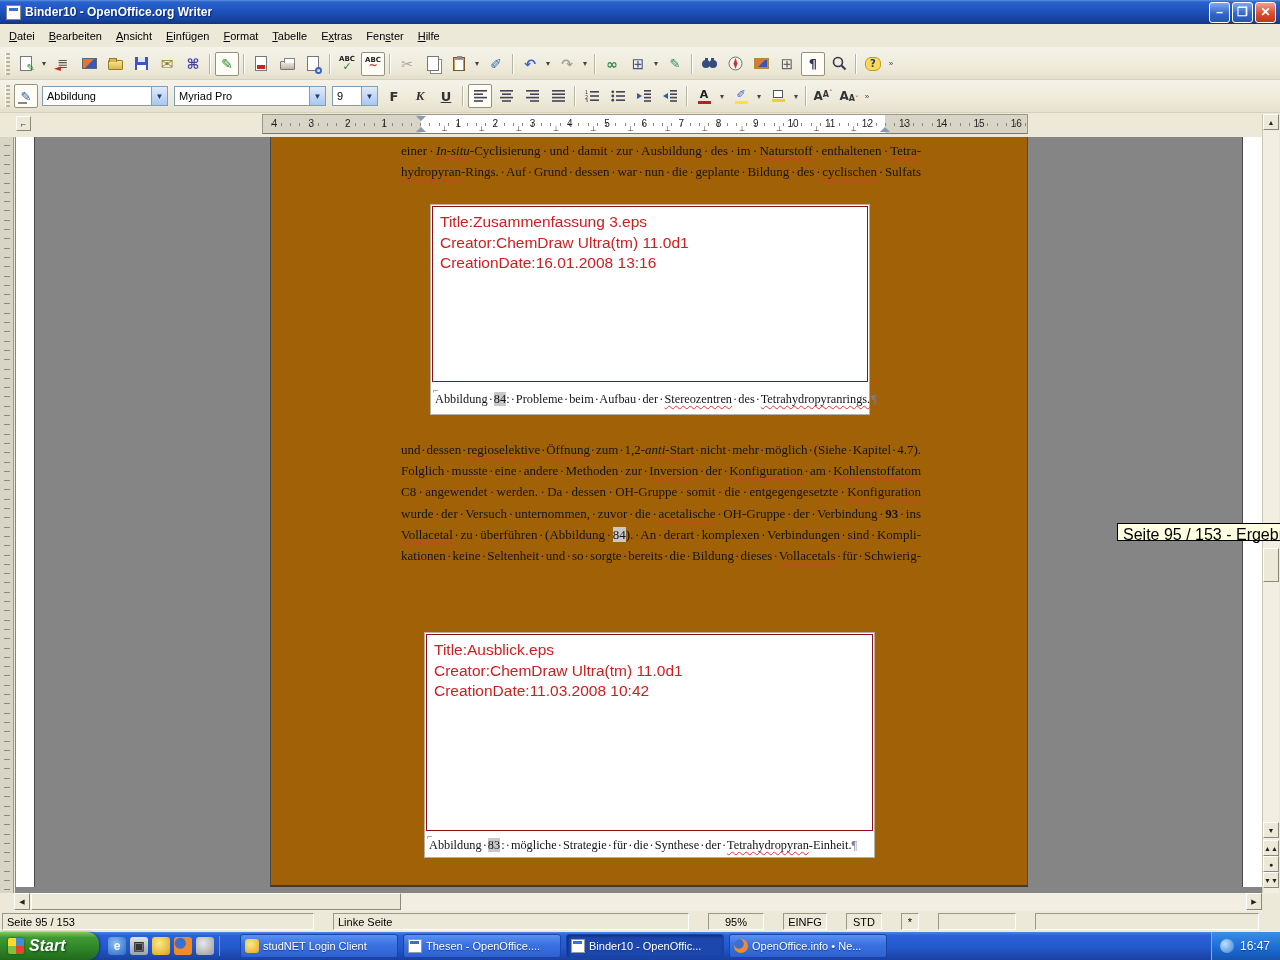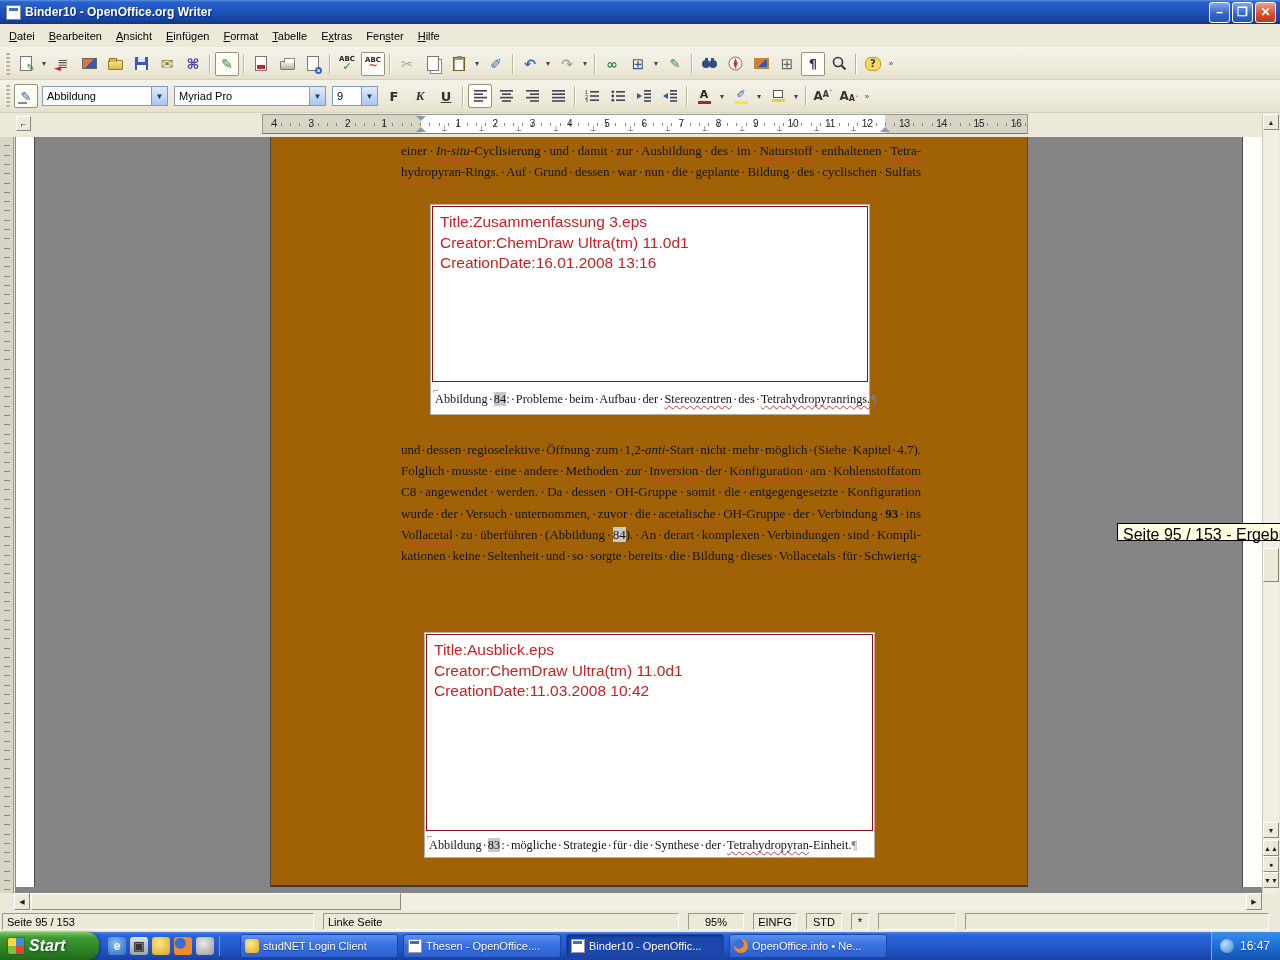--- a/index.html
+++ b/index.html
@@ -120,21 +120,21 @@
   .sbtn{position:absolute;background:#ece9d8;border:1px solid;border-color:#fff #8a887a #8a887a #fff;
     display:flex;align-items:center;justify-content:center;font-size:7px;color:#222;line-height:1}
   #vscroll{position:absolute;left:1262px;top:114px;width:17px;height:779px;background:#f2efe2;border-left:1px solid #cac6b4}
   #vthumb{position:absolute;left:0px;top:434px;width:16px;height:34px;background:#ece9d8;border:1px solid;border-color:#fff #8a887a #8a887a #fff}
   #hscroll{position:absolute;left:14px;top:893px;width:1248px;height:18px;background:#f2efe2}
   #hthumb{position:absolute;left:17px;top:0px;width:370px;height:17px;background:#ece9d8;border:1px solid;border-color:#fff #8a887a #8a887a #fff}
   #corner{position:absolute;left:1262px;top:893px;width:18px;height:18px;background:#ece9d8}
 
   
   #statusbar{position:absolute;left:0;top:911px;width:1280px;height:21px;background:#ece9d8;display:flex;align-items:stretch;padding:2px 2px}
-  .sfield{border:1px solid;border-color:#9a988a #fff #fff #9a988a;margin-right:9px;display:flex;align-items:center;padding:0 4px;white-space:nowrap;overflow:hidden}
+  .sfield{border:1px solid;border-color:#9a988a #fff #fff #9a988a;margin-right:19px;display:flex;align-items:center;padding:0 4px;white-space:nowrap;overflow:hidden}
 
   
   #taskbar{position:absolute;left:0;top:932px;width:1280px;height:28px;
     background:linear-gradient(180deg,#4f83e8 0%,#2a62d8 12%,#2458cd 55%,#1a41a0 100%)}
   #startbtn{position:absolute;left:0;top:0;height:28px;width:99px;border-radius:0 12px 12px 0;
     background:linear-gradient(180deg,#7cc865 0%,#3f9a33 20%,#2f8427 60%,#1f6a1a 100%);
     display:flex;align-items:center;padding-left:8px;color:#fff;font-size:16px;font-weight:bold;font-style:italic;
     text-shadow:1px 1px 2px #14421a;box-shadow:1px 0 3px rgba(0,0,0,.4)}
   .xpflag{width:16px;height:16px;margin-right:5px;border-radius:2px;
     background:conic-gradient(#e3452e 0 25%,#7dc242 25% 50%,#ffd92a 50% 75%,#3f8cde 75% 100%);transform:rotate(90deg);box-shadow:0 0 2px #14421a}

